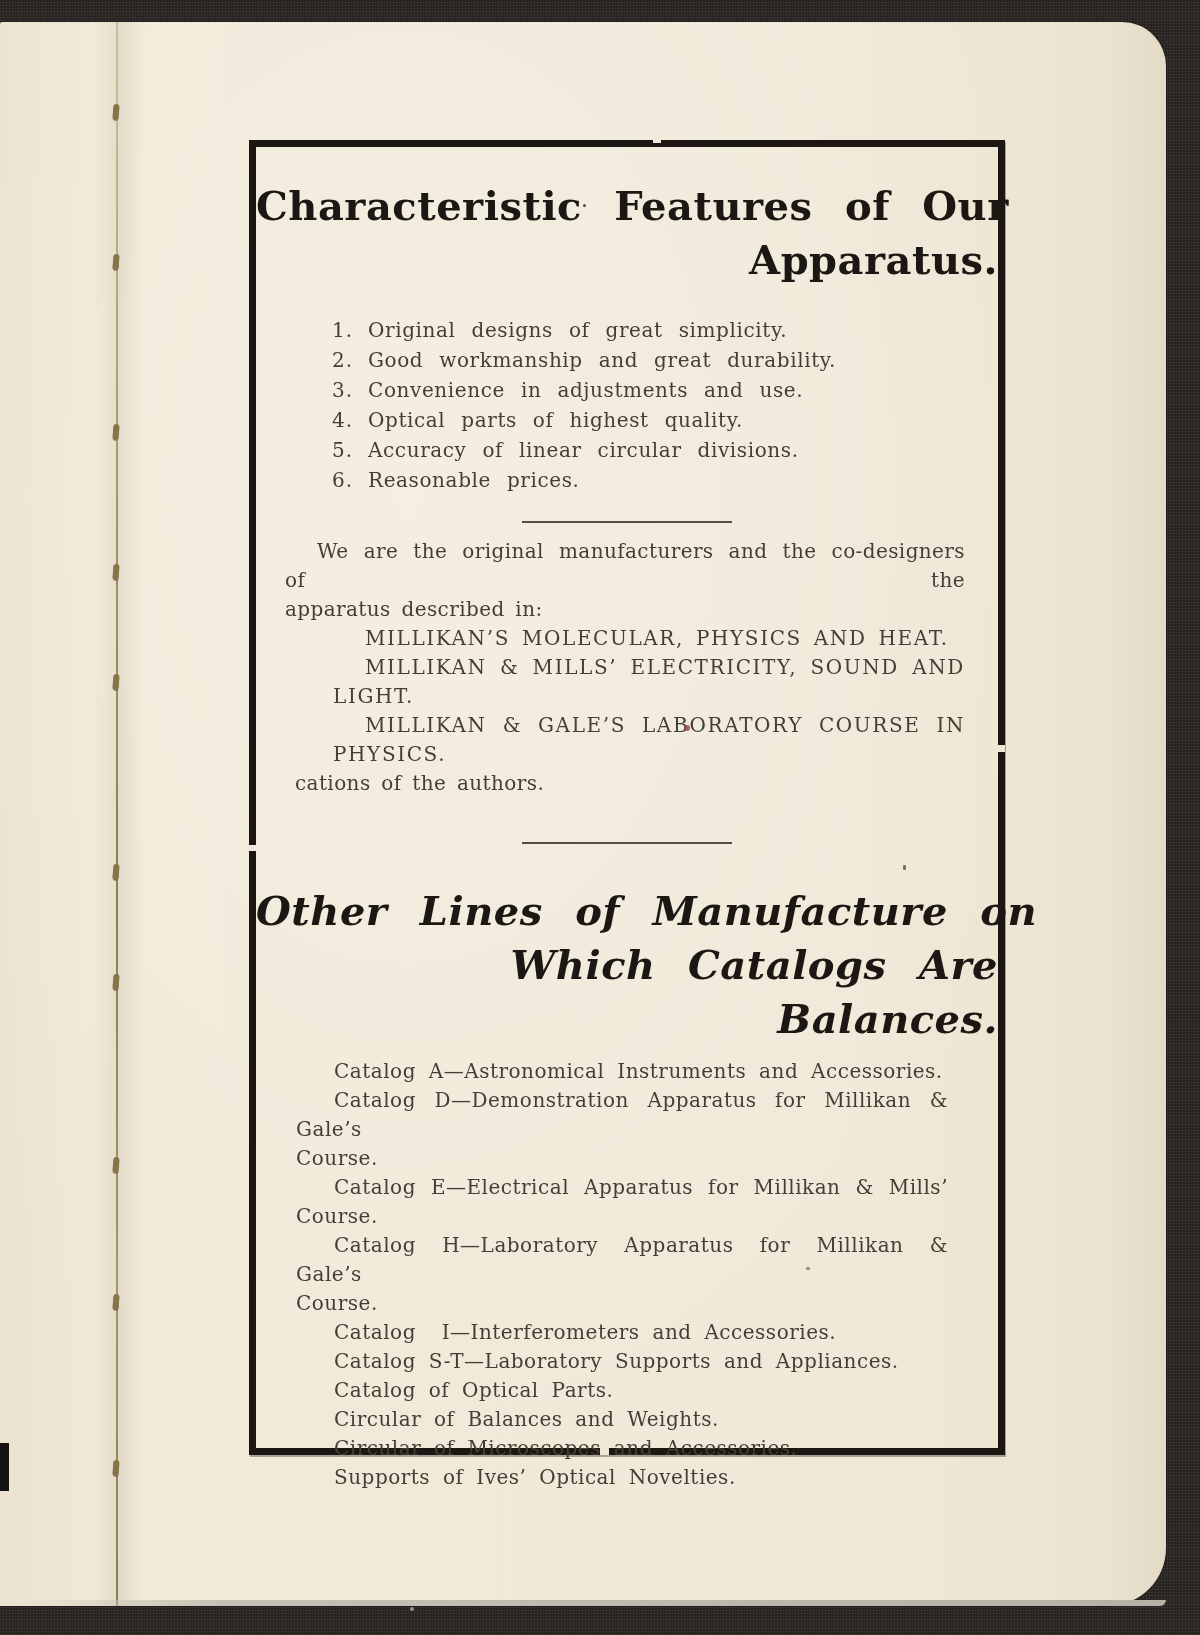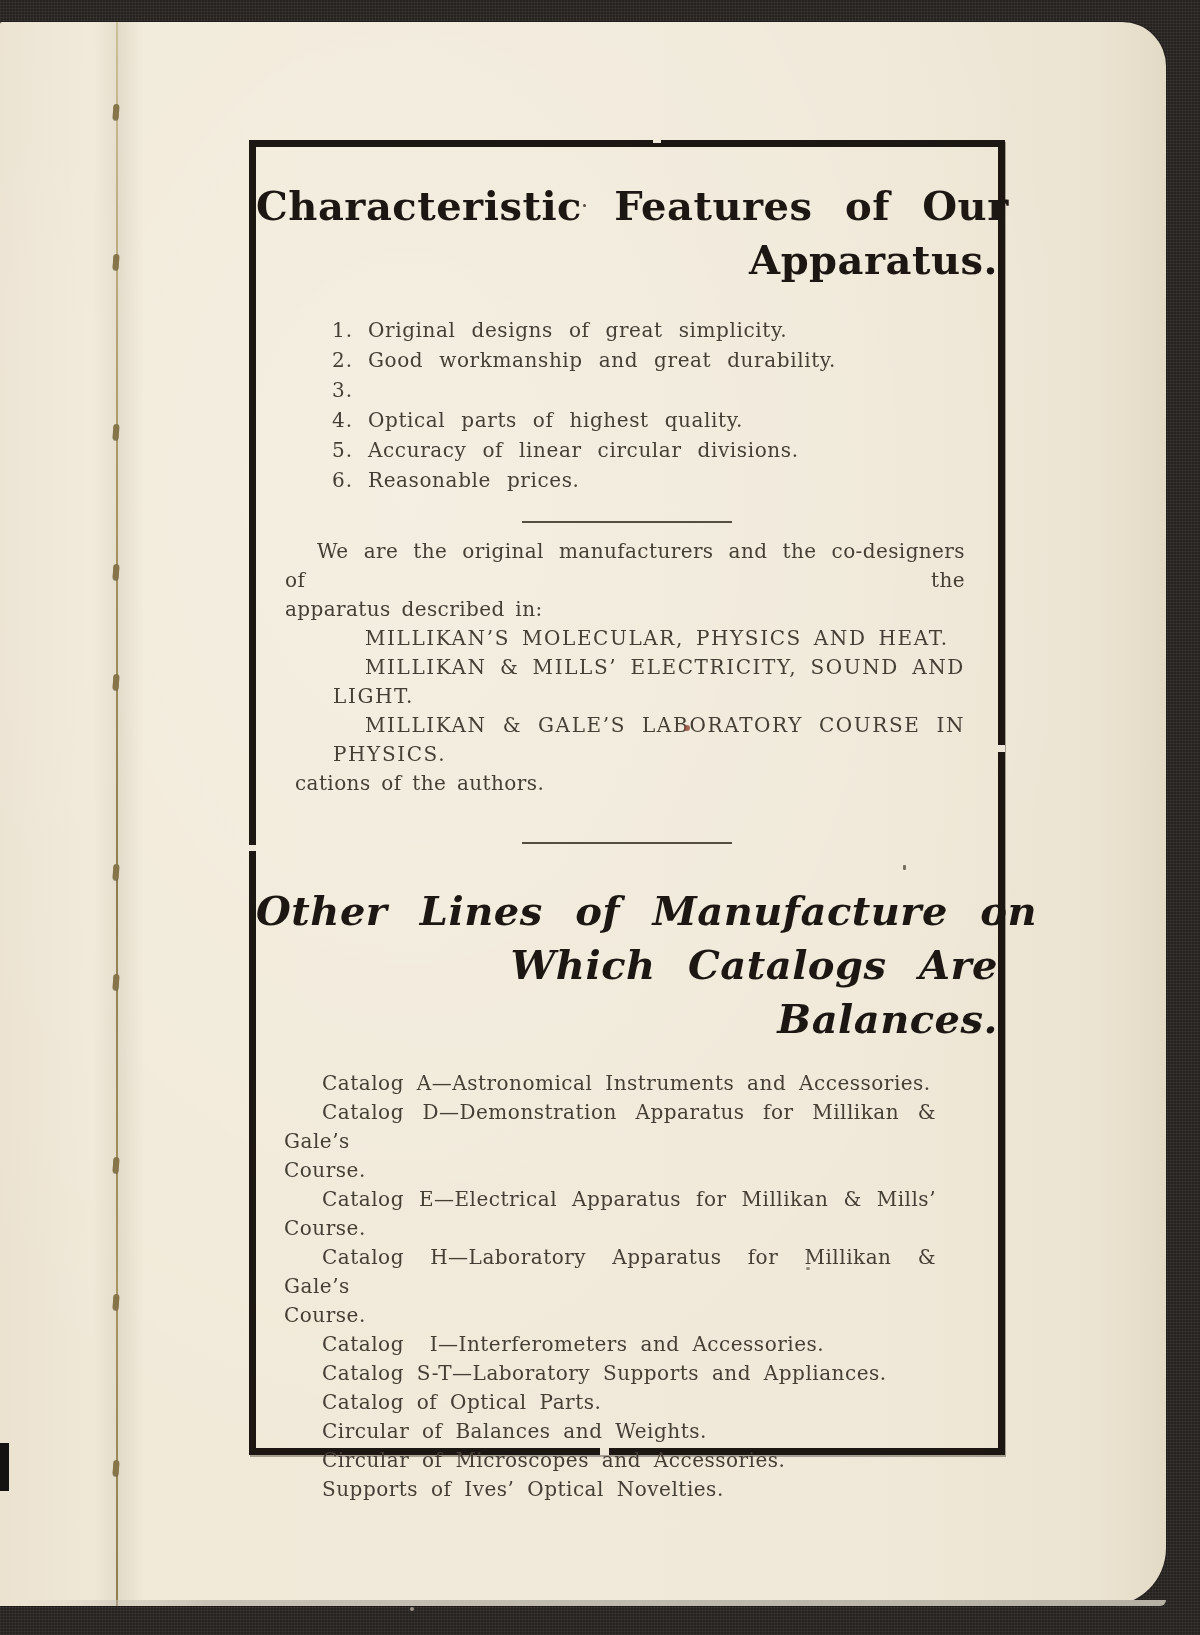--- a/index.html
+++ b/index.html
@@ -93,23 +93,23 @@
     font-size:20px;line-height:29px;color:var(--ink);
     word-spacing:4px;letter-spacing:0.4px;
   }
   .intro .line{min-height:29px;}
   .just{text-align:justify;text-align-last:justify;}
   .ind{text-indent:32px;}
   .ind-sm{text-indent:10px;}
   .caps{letter-spacing:1.6px;margin-left:48px;}
 
   .catalog{
-    position:absolute;left:28px;top:910px;width:652px;
+    position:absolute;left:40px;top:910px;width:652px;
     font-size:20px;line-height:29px;color:var(--ink);
-    word-spacing:6px;letter-spacing:0.5px;margin-top:12px;
+    word-spacing:6px;letter-spacing:0.5px;
   }
   .catalog .line{min-height:29px;}
   .catalog .ind{text-indent:38px;}
   .pre{white-space:pre-wrap;}
 
   .speck{position:absolute;border-radius:50%;}
   .speck-a{left:583px;top:182px;width:3px;height:3px;background:#54493b;}
   .speck-red{left:684px;top:703px;width:6px;height:6px;background:#93503f;opacity:0.85;}
   .speck-b{left:806px;top:1245px;width:4px;height:3px;background:#8d867a;}
   .speck-c{left:903px;top:843px;width:3px;height:5px;background:#78705f;border-radius:1px;}
@@ -150,20 +150,21 @@
       <div class="feature">
         <span class="num">1.</span>
         <span class="ftext">Original designs of great simplicity.</span>
       </div>
       <div class="feature">
         <span class="num">2.</span>
         <span class="ftext">Good workmanship and great durability.</span>
       </div>
       <div class="feature">
         <span class="num">3.</span>
+        <span class="ftext">Convenience in adjustments and use.</span>
       </div>
       <div class="feature">
         <span class="num">4.</span>
         <span class="ftext">Optical parts of highest quality.</span>
       </div>
       <div class="feature">
         <span class="num">5.</span>
         <span class="ftext">Accuracy of linear circular divisions.</span>
       </div>
       <div class="feature">

